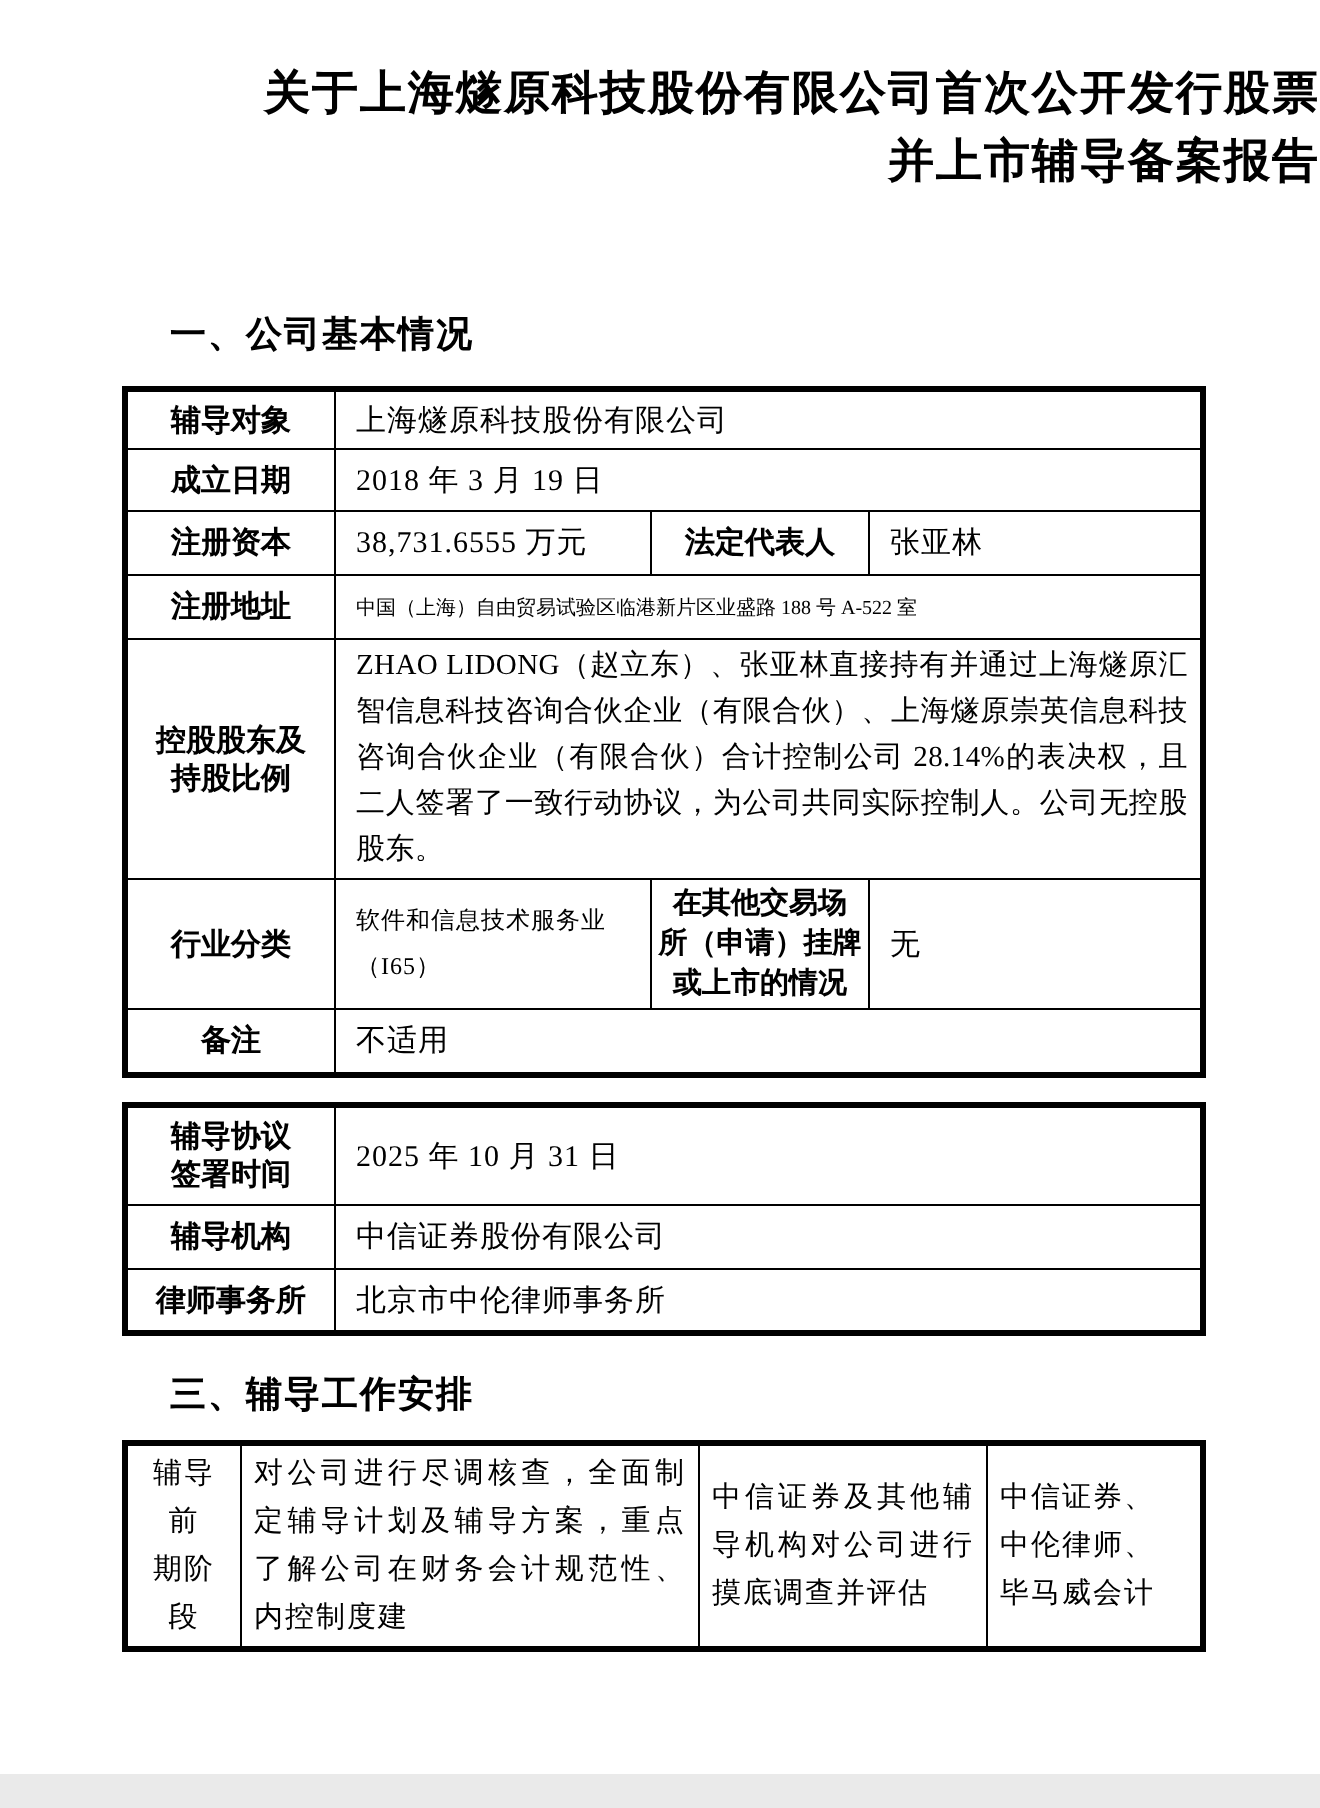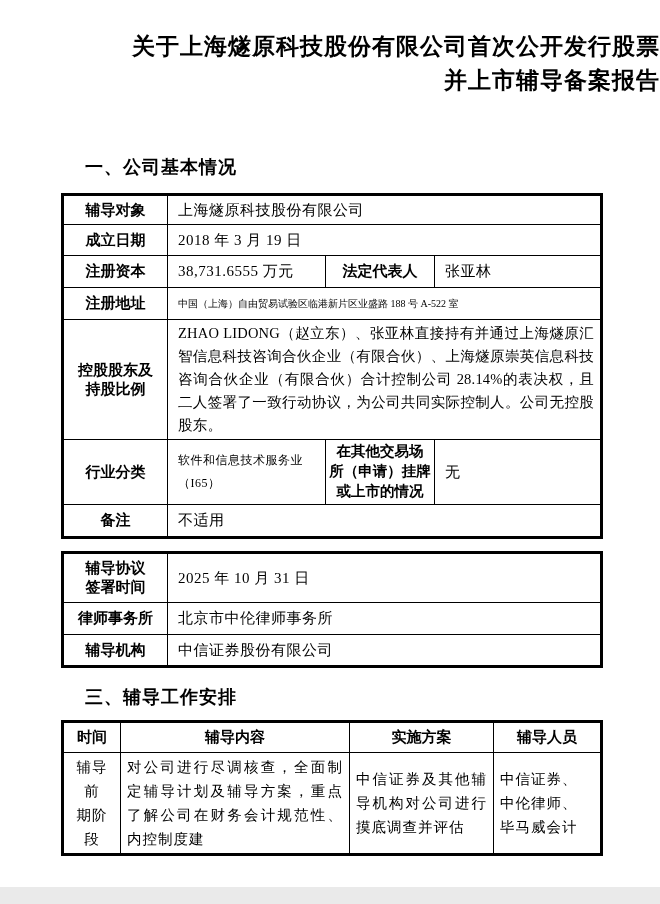--- a/index.html
+++ b/index.html
@@ -52,21 +52,21 @@
     border: 1.5px solid #000000;
     padding: 2px 6px;
     overflow: hidden;
     vertical-align: middle;
     font-size: 15px;
   }
   td.label {
     font-weight: bold;
     text-align: center;
     padding: 2px 3px;
-    font-family: Liberation Mono, monospace;
+    font-family: Liberation Serif, serif;
   }
   td.value {
     text-align: left;
     padding-left: 10px;
     font-family: Liberation Serif, serif;
     letter-spacing: 0.5px;
   }
   td.value.small { font-size: 10px; letter-spacing: 0; }
   td.para {
     font-size: 14.5px;
@@ -178,46 +178,40 @@
       </colgroup>
       <tbody>
           <tr style="height:50px">
         <td class="label">
           <span class="line">辅导协议</span>
           <span class="line">签署时间</span>
         </td>
         <td class="value">2025 年 10 月 31 日</td>
       </tr>
       <tr style="height:32px">
+        <td class="label">辅导机构</td>
+        <td class="value">中信证券股份有限公司</td>
+      </tr>
+      <tr style="height:32px">
         <td class="label">律师事务所</td>
         <td class="value">北京市中伦律师事务所</td>
-      </tr>
-      <tr style="height:32px">
-        <td class="label">辅导机构</td>
-        <td class="value">中信证券股份有限公司</td>
       </tr>
     </tbody>
       </table>
 
     <div class="section-heading sec3">三、辅导工作安排</div>
 
     <table class="t3">
       <colgroup>
         <col style="width:58px">
           <col style="width:229px">
           <col style="width:144px">
           <col style="width:108px">
       </colgroup>
       <tbody>
-          <tr style="height:31px">
-        <td class="header">时间</td>
-        <td class="header">辅导内容</td>
-        <td class="header">实施方案</td>
-        <td class="header">辅导人员</td>
-      </tr>
       <tr style="height:70px">
         <td class="time-cell">
           <span class="line">辅导前</span>
           <span class="line">期阶段</span>
         </td>
         <td class="body-cell">对公司进行尽调核查，全面制定辅导计划及辅导方案，重点了解公司在财务会计规范性、内控制度建</td>
         <td class="body-cell">中信证券及其他辅导机构对公司进行摸底调查并评估</td>
         <td class="body-cell">
           <span class="line">中信证券、</span>
           <span class="line">中伦律师、</span>

